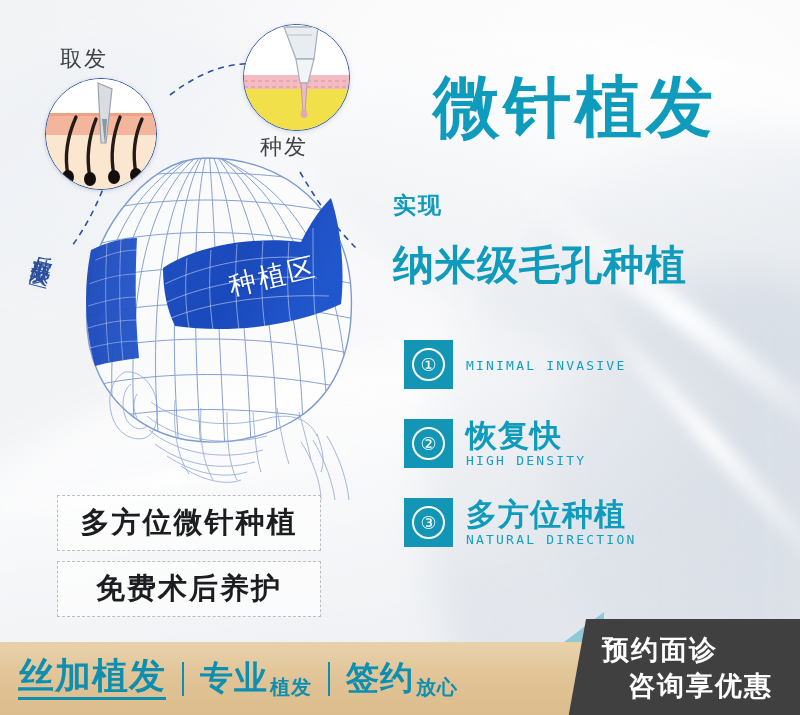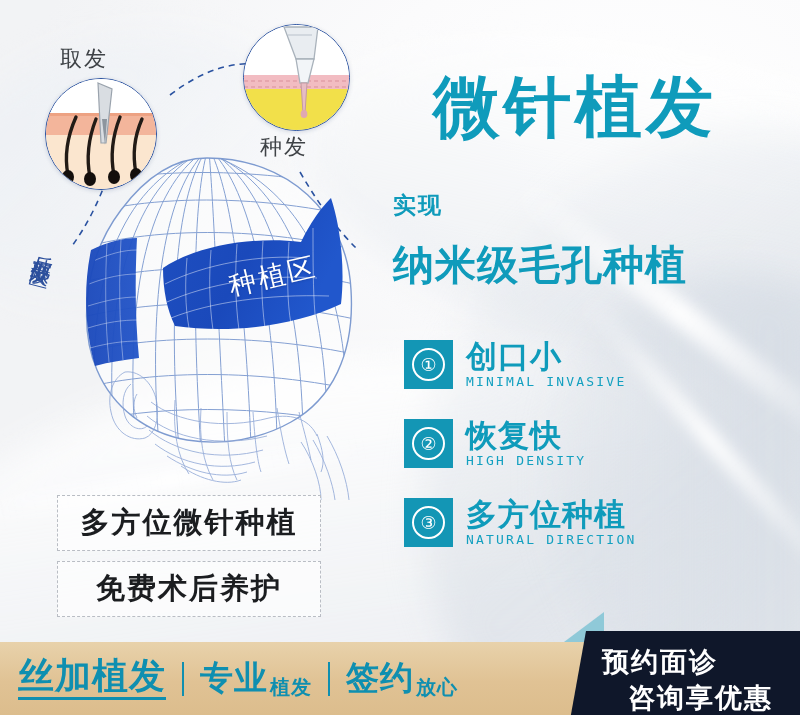--- a/index.html
+++ b/index.html
@@ -271,22 +271,22 @@
     letter-spacing: 1px;
     margin-left: 2px;
   }
 
   
   .cta {
     position: absolute;
     right: 0;
     bottom: 0;
     width: 232px;
-    height: 84px;
-    background: #0f172a;
+    height: 96px;
+    background: #404040;
     clip-path: polygon(18px 0, 232px 0, 232px 100px, 0 100px);
   }
   .cta-wedge {
     position: absolute;
     right: 196px;
     bottom: 73px;
     width: 40px;
     height: 30px;
     background: #8fc9d8;
     clip-path: polygon(100% 0, 100% 100%, 0 100%);
@@ -478,21 +478,20 @@
 
   <div class="headline">微针植发</div>
   <div class="sub-1">实现</div>
   <div class="sub-2">纳米级毛孔种植</div>
 
   <div class="feature" style="top:340px;">
     <div class="feature-badge">
       <span class="badge-ring">①</span>
     </div>
     <div class="feature-text">
-      <div class="feature-cn" style="font-size:31px;">创口小</div>
       <div class="feature-en">MINIMAL INVASIVE</div>
     </div>
   </div>
 
   <div class="feature" style="top:419px;">
     <div class="feature-badge">
       <span class="badge-ring">②</span>
     </div>
     <div class="feature-text">
       <div class="feature-cn" style="font-size:31px;">恢复快</div>

